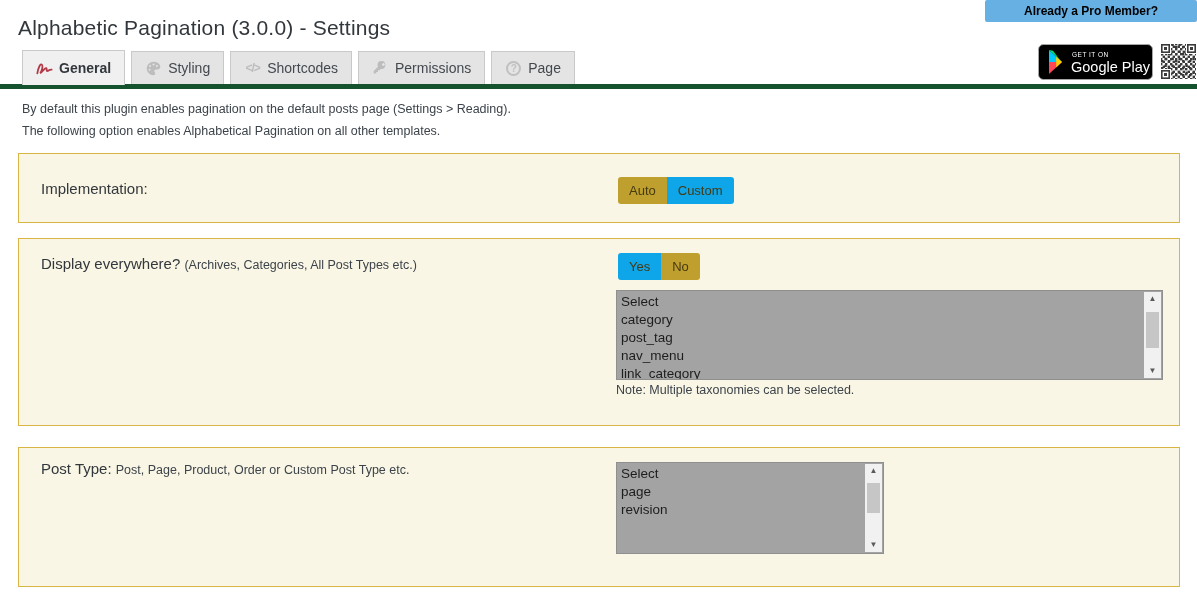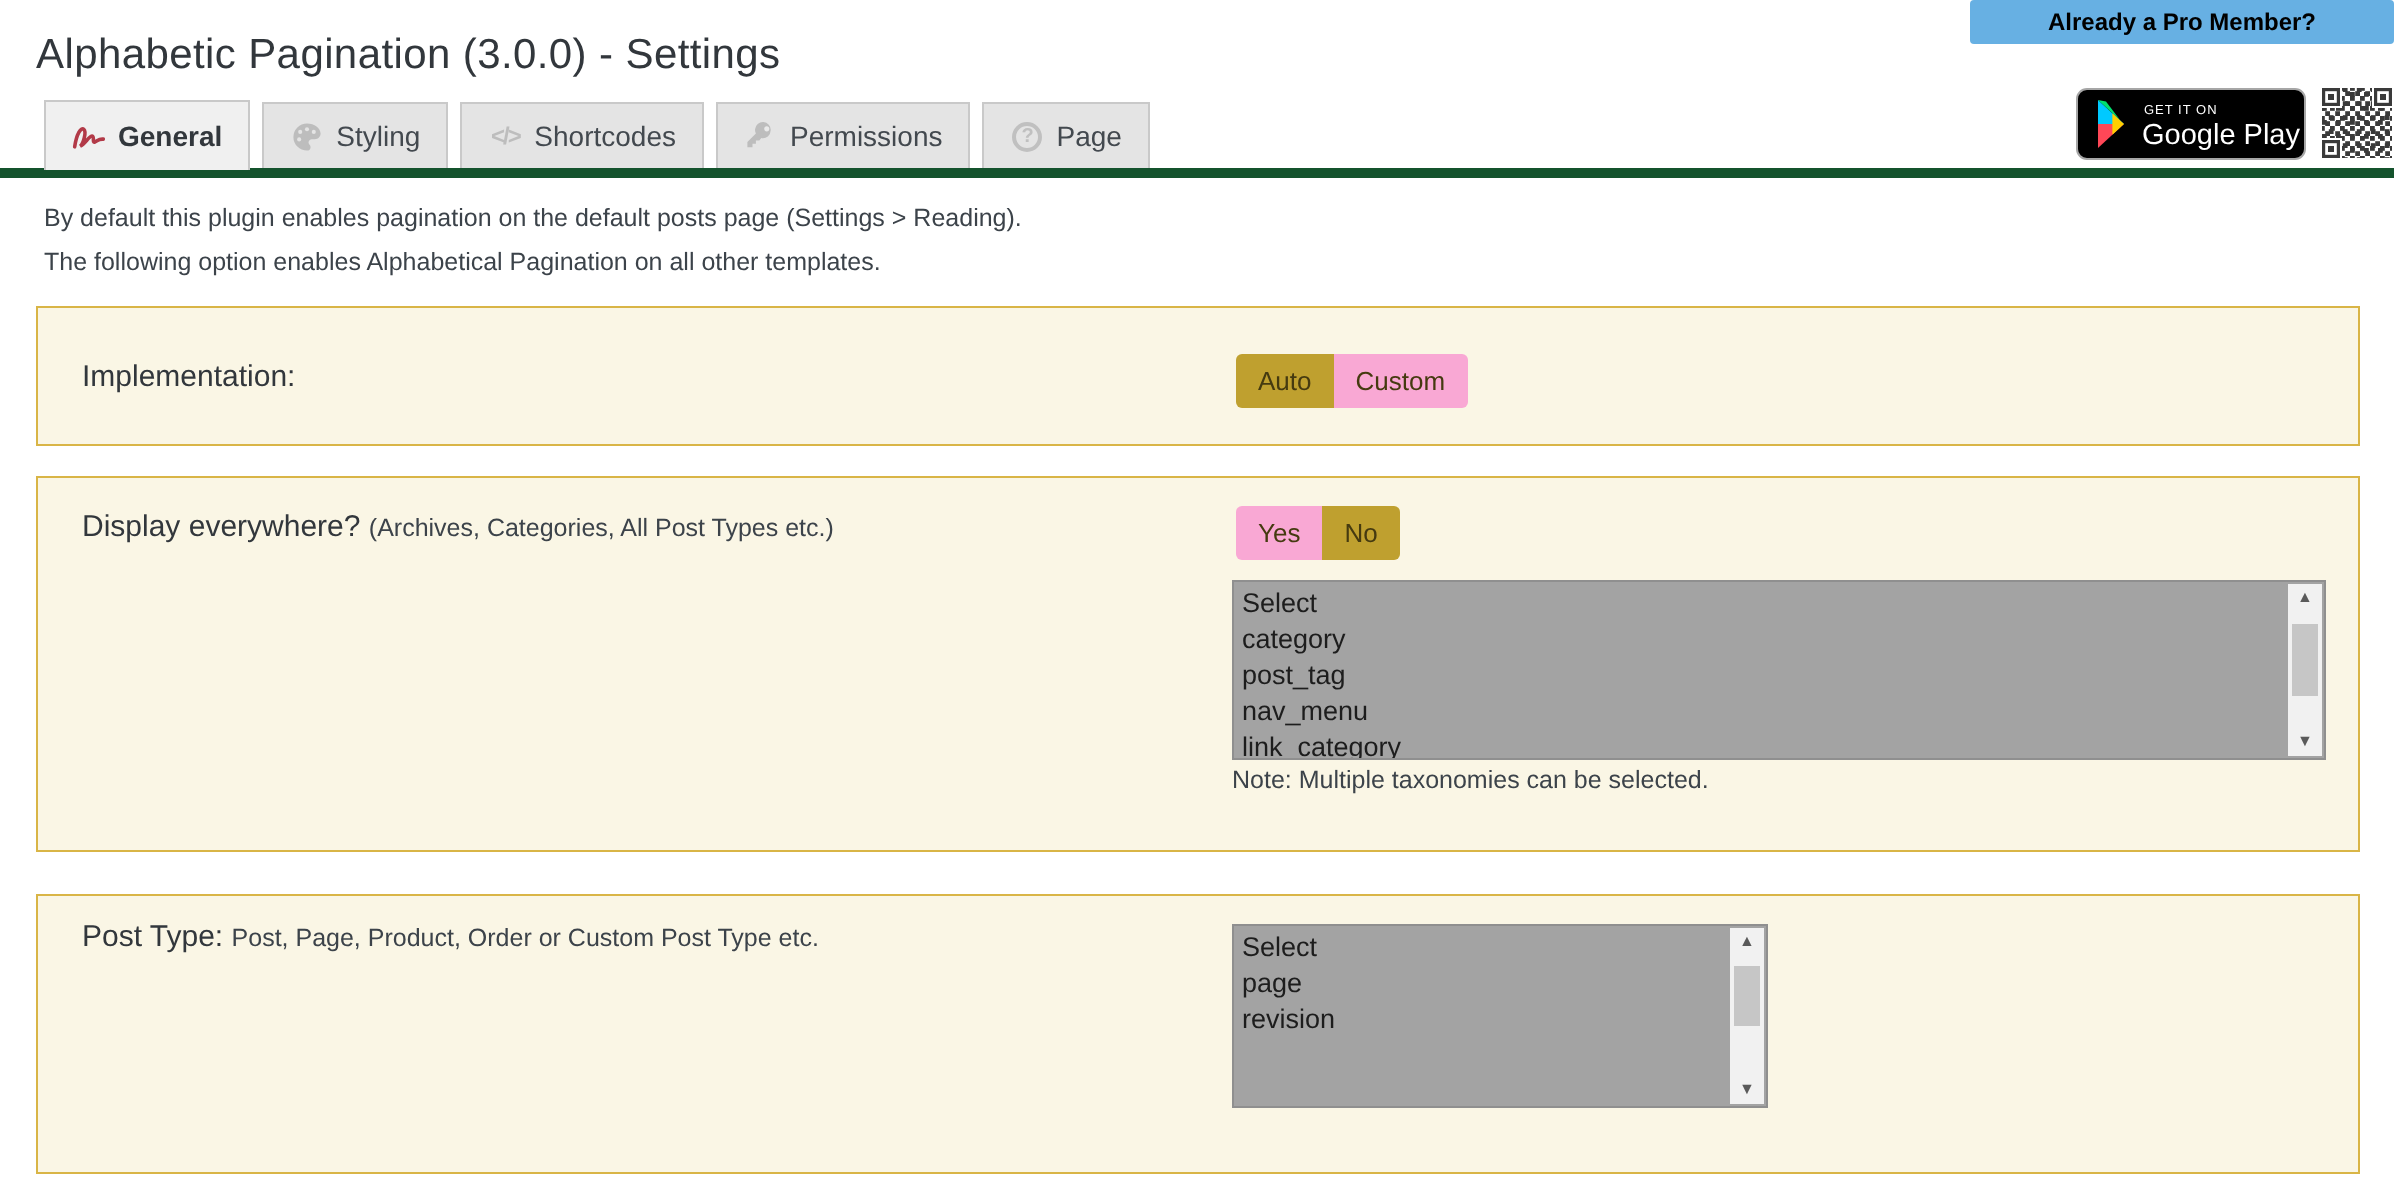--- a/index.html
+++ b/index.html
@@ -48,21 +48,21 @@
   .box3 .box-label { top:12px; }
   .box-hint { font-size:12.5px; color:#3c434a; }
 
   
   .toggle { position:absolute; left:599px; display:flex; border-radius:3px; overflow:hidden; }
   .box1 .toggle { top:23px; }
   .box2 .toggle { top:14px; }
   .seg { border:none; font-family:"Liberation Sans", sans-serif; font-size:13px; color:#453a10;
          padding:6px 11px; cursor:pointer; }
   .seg.on  { background:#bfa02f; }
-  .seg.off { background:#f9a8d4; }
+  .seg.off { background:#0ea5e9; }
 
   
   .listbox { position:absolute; background:#a3a3a3; border:1px solid #8f8f8f; overflow:hidden; }
   .lb-tax  { left:597px; top:51px; width:547px; height:90px; }
   .lb-post { left:597px; top:14px; width:268px; height:92px; }
   .listbox ul { list-style:none; padding:2px 0 0 4px; }
   .listbox li { font-size:13.5px; color:#1d1d1d; line-height:18px; white-space:nowrap; cursor:default; }
   .sb { position:absolute; top:1px; right:1px; bottom:1px; width:17px; background:#f1f1f1;
         display:flex; flex-direction:column; justify-content:space-between; align-items:center; }
   .sb-arrow { font-size:8px; color:#5a5a5a; line-height:14px; height:14px; cursor:pointer; }

